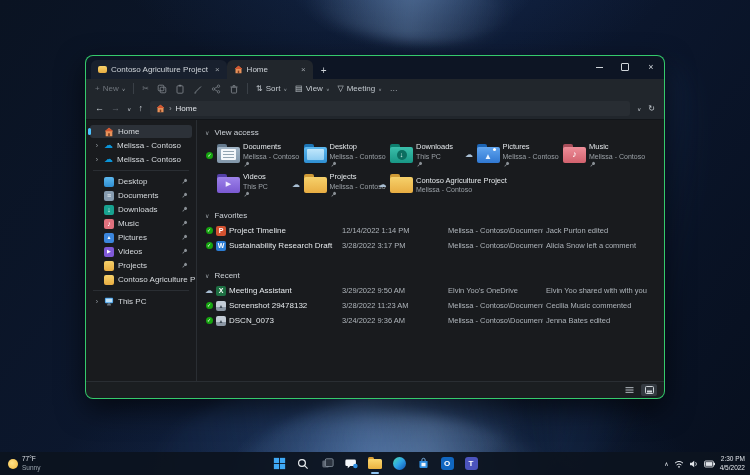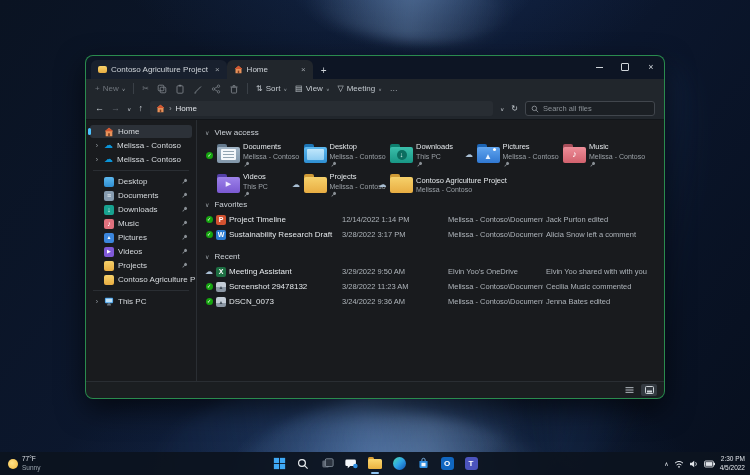--- a/index.html
+++ b/index.html
@@ -14,21 +14,21 @@
        color:#e3e7ea;}
   .petal{position:absolute;border-radius:50%;filter:blur(6px);pointer-events:none}
   .p1{left:150px;top:360px;width:430px;height:170px;transform:rotate(-9deg);background:linear-gradient(90deg,transparent,rgba(70,120,190,.26),transparent)}
   .p2{left:225px;top:392px;width:300px;height:110px;transform:rotate(-16deg);background:linear-gradient(90deg,transparent,rgba(130,175,235,.22),transparent)}
   .p3{left:300px;top:415px;width:250px;height:90px;transform:rotate(8deg);background:linear-gradient(90deg,transparent,rgba(170,205,245,.20),transparent)}
   .p4{left:310px;top:-28px;width:200px;height:70px;transform:rotate(6deg);background:linear-gradient(90deg,transparent,rgba(160,200,245,.28),transparent)}
   .p5{left:560px;top:60px;width:120px;height:420px;transform:rotate(14deg);background:linear-gradient(90deg,transparent,rgba(40,80,140,.14),transparent);filter:blur(10px)}
 
   
   .win{position:absolute;left:85px;top:55px;width:580px;height:344px;border-radius:8px;
-       background:#15803d;border:1px solid rgba(255,255,255,.09);
+       background:#22c55e;border:1px solid rgba(255,255,255,.09);
        box-shadow:0 10px 28px rgba(0,0,0,.6);overflow:hidden;display:flex;flex-direction:column;box-sizing:border-box}
   .tabstrip{height:23px;background:#0d1524;display:flex;align-items:flex-end;padding:0 0 0 5px;position:relative;flex-shrink:0}
   .tab{height:19px;display:flex;align-items:center;gap:4px;padding:0 7px;border-radius:6px 6px 0 0;font-size:8px;color:#cfd4d9;cursor:default}
   .tab.inactive{background:#18202e}
   .tab.active{background:#21262c}
   .tab .x{color:#9aa0a6;font-size:8px;margin-left:3px}
   .newtab{color:#cfd4d9;font-size:10px;margin:0 0 3px 8px;line-height:1}
   .wctrl{position:absolute;right:0;top:0;height:22px;display:flex;align-items:center}
   .wbtn{width:26px;height:22px;display:flex;align-items:center;justify-content:center;color:#cfd4d9;font-size:9px}
   .minbar{display:block;width:7px;height:1px;background:#cfd4d9}
@@ -244,27 +244,20 @@
       <svg width="9" height="9" viewBox="0 0 12 12">
           <path d="M6 1 L11 5.2 H10 V11 H2 V5.2 H1 Z" fill="#e8925a"></path>
           <path d="M6 1 L11 5.2 H1 Z" fill="#d2552f"></path>
           <rect x="5" y="7.5" width="2" height="3.5" fill="#7a3c20"></rect>
         </svg>
       <span class="csep">›</span>
       <span>Home</span>
     </div>
     <span class="nav chev" style="font-size:6px">∨</span>
     <span class="nav" style="font-size:8px">↻</span>
-    <div class="searchbox">
-      <svg width="8" height="8" viewBox="0 0 10 10">
-          <circle cx="4.2" cy="4.2" r="2.8" fill="none" stroke="#9aa0a6" stroke-width="1"></circle>
-          <line x1="6.4" y1="6.4" x2="9" y2="9" stroke="#9aa0a6" stroke-width="1"></line>
-        </svg>
-      <input type="text" placeholder="Search all files" style="">
-    </div>
   </div>
 
   <div class="bodyrow">
 
     <div class="side">
       <div class="sitem sel">
         <span class="spacer"></span>
         <svg width="10" height="10" viewBox="0 0 12 12">
             <path d="M6 1 L11 5.2 H10 V11 H2 V5.2 H1 Z" fill="#e8925a"></path>
             <path d="M6 1 L11 5.2 H1 Z" fill="#d2552f"></path>
@@ -507,21 +500,21 @@
               <span class="cloudst">☁</span>
             </span>
           <span class="fold"></span>
           <span class="tmeta">
             <span class="tname">Contoso Agriculture Project</span>
             <span class="tloc">Melissa - Contoso</span>
           </span>
         </div>
       </div>
 
-      <div class="sechead" style="margin-top:0">
+      <div class="sechead" style="margin-top:11px">
         <span class="sechev">∨</span>
         <span>Favorites</span>
       </div>
 
       <div class="drow">
         <span class="dstat">
             <span class="gdot">✓</span>
           </span>
         <span class="ficon fi-ppt">P</span>
         <span class="dname">Project Timeline</span>
@@ -533,21 +526,21 @@
         <span class="dstat">
             <span class="gdot">✓</span>
           </span>
         <span class="ficon fi-word">W</span>
         <span class="dname">Sustainability Research Draft</span>
         <span class="ddate">3/28/2022 3:17 PM</span>
         <span class="dloc">Melissa - Contoso\Documents</span>
         <span class="dact">Alicia Snow left a comment</span>
       </div>
 
-      <div class="sechead" style="margin-top:10px">
+      <div class="sechead" style="margin-top:18px">
         <span class="sechev">∨</span>
         <span>Recent</span>
       </div>
 
       <div class="drow">
         <span class="dstat">
             <span class="cloudst">☁</span>
           </span>
         <span class="ficon fi-xl">X</span>
         <span class="dname">Meeting Assistant</span>

